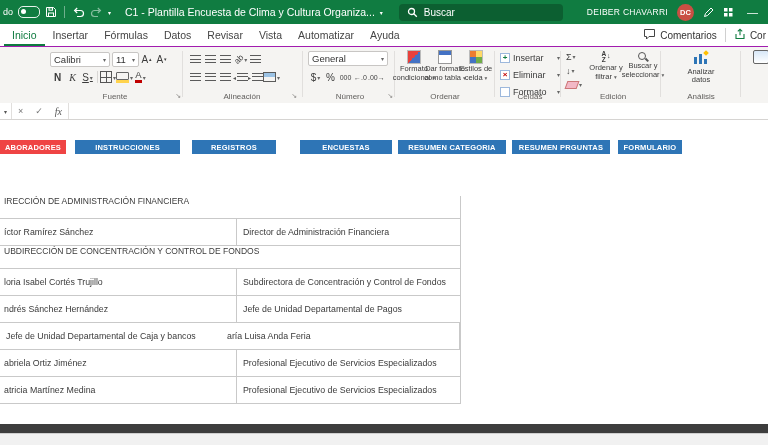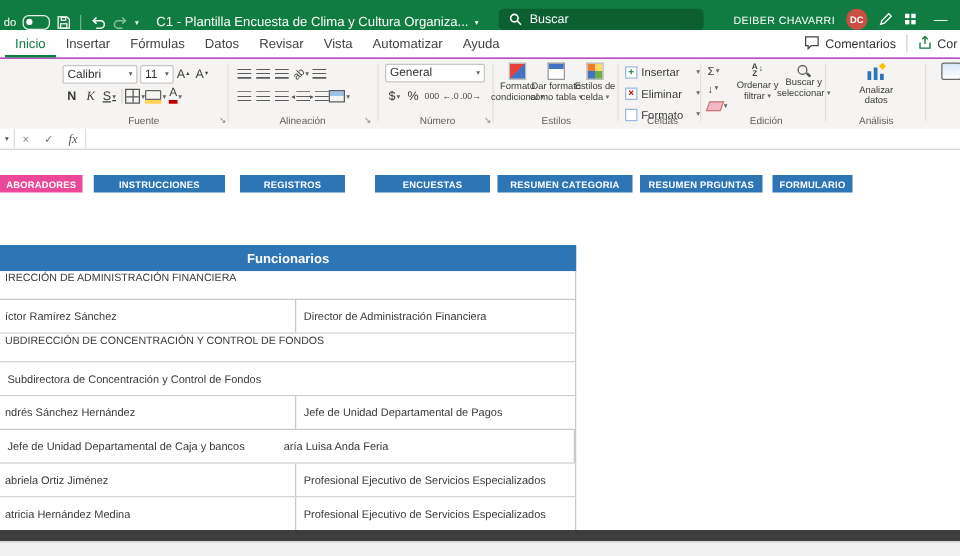--- a/index.html
+++ b/index.html
@@ -1,20 +1,20 @@
 <!DOCTYPE html>
 <html><head>
 <meta charset="utf-8">
 <style>
   html,body{margin:0;padding:0}
   body{width:768px;height:445px;overflow:hidden;position:relative;background:#fff;
        font-family:"Liberation Sans","DejaVu Sans",sans-serif;-webkit-font-smoothing:antialiased}
 
   
-  .titlebar{position:absolute;top:0;left:0;right:0;height:24px;background:#107C41;display:flex;align-items:flex-end;color:#fff}
+  .titlebar{position:absolute;top:0;left:0;right:0;height:24px;background:#107C41;display:flex;align-items:center;color:#fff}
   .ts-left{display:flex;align-items:center;gap:5px;padding-left:3px}
   .autosave-label{font-size:9px}
   .toggle{width:20px;height:10px;border:1px solid rgba(255,255,255,.9);border-radius:5px;position:relative}
   .knob{position:absolute;left:2px;top:2px;width:5px;height:5px;background:#fff;border-radius:50%}
   .tsep{width:1px;height:12px;background:rgba(255,255,255,.4);margin:0 2px}
   .tbic{display:inline-flex;align-items:center;justify-content:center}
   .redo{opacity:.5}
   .carw{font-size:6px;color:#fff}
   .doc-title{margin-left:14px;font-size:10.5px;white-space:nowrap;display:flex;align-items:center;gap:5px}
   .search-pill{margin-left:16px;width:148px;height:17px;background:#0C5F31;border-radius:4px;display:flex;align-items:center;gap:6px;padding:0 8px;font-size:10px;color:#fff}
@@ -85,21 +85,21 @@
   .fsep{width:1px;height:16px;background:#E1DFDD}
   .fbtn{font-size:9px;color:#777;padding:0 6px}
   .fx{font-style:italic;font-family:"Liberation Serif",serif;font-size:10px;color:#555;padding:0 6px}
   .formula-input{flex:1;height:100%}
 
   
   .sheet{position:absolute;top:120px;left:0;right:0;height:304px;background:#fff}
   .nav-row{position:absolute;top:20px;left:0;display:flex;height:14px}
   .navbtn{height:14px;display:flex;align-items:center;justify-content:center;color:#fff;font-size:7.5px;font-weight:bold;letter-spacing:.2px;white-space:nowrap;overflow:hidden}
   .navbtn.blue{background:#2E75B6}
-  .navbtn.green{background:#ec4899}
+  .navbtn.green{background:#ef4444}
   .navbtn:nth-child(1){width:66px}
   .navbtn:nth-child(2){width:105px;margin-left:9px}
   .navbtn:nth-child(3){width:84px;margin-left:12px}
   .navbtn:nth-child(4){width:92px;margin-left:24px}
   .navbtn:nth-child(5){width:108px;margin-left:6px}
   .navbtn:nth-child(6){width:98px;margin-left:6px}
   .navbtn:nth-child(7){width:64px;margin-left:8px}
 
   .func-table{position:absolute;top:76px;left:0;width:461px}
   .ftitle{height:21px;background:#2E75B6;color:#fff;font-weight:bold;font-size:10.5px;display:flex;align-items:center;justify-content:center}
@@ -346,21 +346,21 @@
     <div class="bigbtn" style="left:63px;width:30px">
       <span class="sicon ic-cell"></span>
       <span class="bl">
           <span>Estilos de</span>
         </span>
       <span class="bl">
           <span>celda</span>
           <span class="car">▾</span>
         </span>
     </div>
-    <div class="glabel">Estilos</div>
+    <div class="glabel">Ordenar</div>
   </div>
   <div class="gsep" style="left:494px"></div>
 
   <div class="rgroup" style="left:498px;width:64px">
     <div class="cellrow" style="top:3px">
       <span class="cicon plus">+</span>
       <span>Insertar</span>
       <span class="car">▾</span>
     </div>
     <div class="cellrow" style="top:20px">
@@ -459,49 +459,49 @@
       <div class="navbtn green">ABORADORES</div>
       <div class="navbtn blue">INSTRUCCIONES</div>
       <div class="navbtn blue">REGISTROS</div>
       <div class="navbtn blue">ENCUESTAS</div>
       <div class="navbtn blue">RESUMEN CATEGORIA</div>
       <div class="navbtn blue">RESUMEN PRGUNTAS</div>
       <div class="navbtn blue">FORMULARIO</div>
     </div>
 
   <div class="func-table">
-    <div class="ftitle">Funcionarios</div>
     <div>
         <div class="trow section">
           <div>IRECCIÓN DE ADMINISTRACIÓN FINANCIERA</div>
         </div>
         <div class="trow person">
           <div class="cell name">íctor Ramírez Sánchez</div>
           <div class="cell title">Director de Administración Financiera</div>
         </div>
         <div class="trow section">
           <div>UBDIRECCIÓN DE CONCENTRACIÓN Y CONTROL DE FONDOS</div>
         </div>
         <div class="trow person">
+          <div class="cell name">loria Isabel Cortés Trujillo</div>
           <div class="cell title">Subdirectora de Concentración y Control de Fondos</div>
         </div>
         <div class="trow person">
           <div class="cell name">ndrés Sánchez Hernández</div>
           <div class="cell title">Jefe de Unidad Departamental de Pagos</div>
         </div>
         <div class="trow person">
           <div class="cell title">Jefe de Unidad Departamental de Caja y bancos</div>
           <div class="cell name">aría Luisa Anda Feria</div>
         </div>
         <div class="trow person">
           <div class="cell name">abriela Ortiz Jiménez</div>
           <div class="cell title">Profesional Ejecutivo de Servicios Especializados</div>
         </div>
         <div class="trow person">
-          <div class="cell name">atricia Hernández Medina</div>
+          <div class="cell name">atricia Martínez Medina</div>
           <div class="cell title">Profesional Ejecutivo de Servicios Especializados</div>
         </div>
       </div>
   </div>
 </div>
 
 <div class="bottom-dark"></div>
 <div class="bottom-light"></div>
 
 </body></html>

